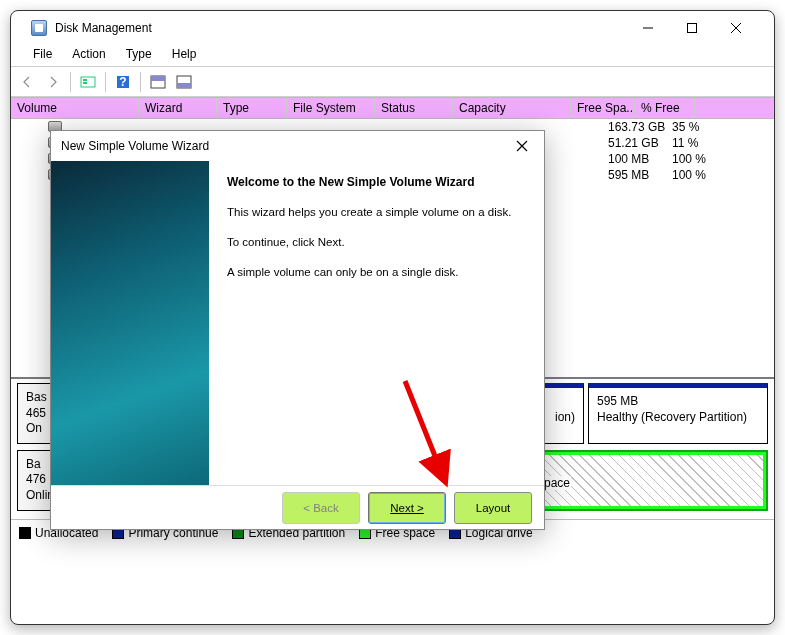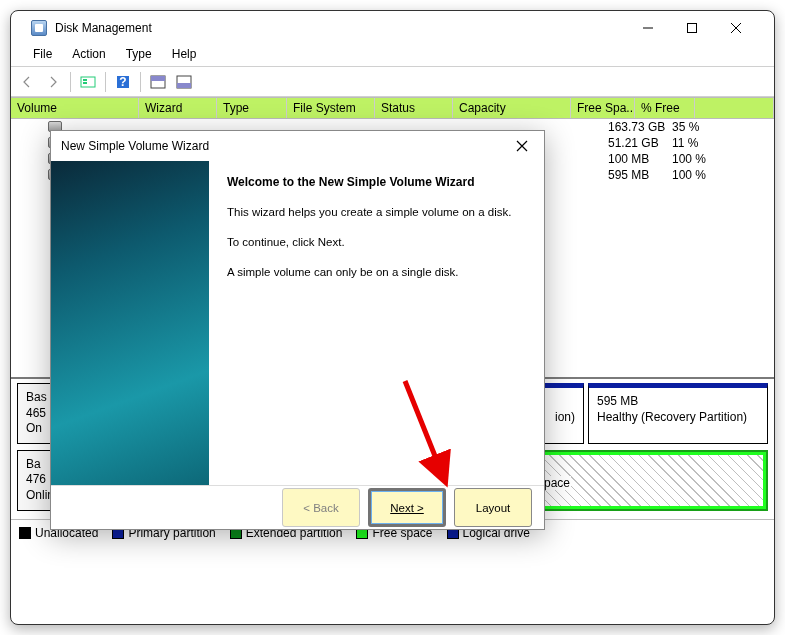--- a/index.html
+++ b/index.html
@@ -11,21 +11,21 @@
   .titlebar .title { flex:1; font-size:12px; color:#000;}
   .winbtn { width:44px; height:28px; display:flex; align-items:center; justify-content:center; color:#000;}
   .winbtn svg{width:10px;height:10px;}
   .menubar { height:22px; display:flex; align-items:flex-start; padding: 0 12px; border-bottom:1px solid #d0d0d0;}
   .menubar div { padding: 2px 10px; }
   .toolbar { height:30px; display:flex; align-items:center; padding: 0 4px; gap:2px; border-bottom:1px solid #d0d0d0;}
   .tbtn { width:24px; height:24px; display:flex; align-items:center; justify-content:center; }
   .tbtn.disabled{opacity:.45;}
   .tsep{width:1px;height:20px;background:#c8c8c8;margin:0 3px;}
   .grid { border-top:1px solid #bbb; }
-  .ghead { display:grid; grid-template-columns: 128px 78px 70px 88px 78px 118px 64px 60px 1fr; background:#bef264; border-bottom:1px solid #bbb;}
+  .ghead { display:grid; grid-template-columns: 128px 78px 70px 88px 78px 118px 64px 60px 1fr; background:#f0abfc; border-bottom:1px solid #bbb;}
   .ghead > div { padding:3px 6px; border-right:1px solid #ccc; white-space:nowrap; overflow:hidden;}
   .gbody { height: 258px; }
   .grow { display:grid; grid-template-columns: 128px 78px 70px 88px 78px 118px 64px 60px 1fr; padding-left: 31px;}
   .grow > div { padding:1px 6px; white-space:nowrap; }
   .volicon{display:inline-block;width:14px;height:11px;background:linear-gradient(#d9d9d9,#9e9e9e);border:1px solid #6a6a6a;border-radius:2px;margin-right:6px;vertical-align:-1px;}
   .disks { border-top:2px solid #7a7a7a; padding:4px 6px 2px; }
   .drow { display:flex; gap:4px; margin-bottom:6px; }
   .dhead { width:108px; border:1px solid #000; padding:6px 8px; font-size:11px; line-height:1.3; background:#f7f7f7;}
   .dpart { border:1px solid #000; padding:6px 8px; font-size:11px; line-height:1.3; flex:0 0 auto;}
   .dpart.blue{border-top:5px solid #0a1ea0;}
@@ -35,22 +35,22 @@
   .dialog { position:absolute; left:50px; top:130px; width:495px; height:400px; background:#fff; border:1px solid #888; box-shadow: 0 6px 28px rgba(0,0,0,.3); display:flex; flex-direction:column;}
   .dtitle { height:30px; display:flex; align-items:center; padding:0 10px;gap:12px;}
   .dtitle span{flex:1;}
   .dclose{width:24px;height:24px;display:flex;align-items:center;justify-content:center;}
   .dbody{flex:1; display:flex;}
   .dside{width:158px;background:linear-gradient(160deg,#0a2a3a 0%,#0d5a6e 30%,#1a98a8 70%,#0d6878 100%);}
   .dmain{flex:1;padding:14px 18px 8px;}
   .dmain h1{font-size:12px;font-weight:600;margin-bottom:14px;line-height:1.25;}
   .dmain p{font-size:11.5px;margin-bottom:14px;line-height:1.4;}
   .dfoot{height:44px;border-top:1px solid #ddd;display:flex;align-items:center;justify-content:flex-end;gap:8px;padding:0 12px;}
-  .dbtn{min-width:78px;height:39px;border:1px solid #888;background:#fef9c3;border-radius:3px;font-size:11.5px;}
-  .dbtn.primary{border:3px solid #737373;box-shadow:inset 0 0 0 1px #6bb1f0;text-decoration:underline;}
+  .dbtn{min-width:78px;height:32px;border:1px solid #888;background:#bef264;border-radius:3px;font-size:11.5px;}
+  .dbtn.primary{border:1px solid #737373;box-shadow:inset 0 0 0 1px #6bb1f0;text-decoration:underline;}
   .dbtn.disabled{color:#808080;border-color:#c8c8c8;}
   .arrow { position:absolute; left:397px; top:375px; pointer-events:none;}
 </style>
 </head>
 <body>
 
 <div class="window">
   <div class="titlebar">
     <div class="appicon"></div>
     <div class="title">Disk Management</div>
@@ -209,21 +209,21 @@
         <div class="dpart greenhatch" style="flex:1;border-left:none;">
           <div style="background:#fff;display:inline;">&nbsp;</div><br>
           <span style="background:#fff;padding:0 1px;">Free space</span>
         </div>
       </div>
     </div>
   </div>
 
   <div class="legend">
     <span><span class="swatch" style="background:#000"></span><span>Unallocated</span></span>
-    <span><span class="swatch" style="background:#0a1ea0"></span><span>Primary partition</span></span>
+    <span><span class="swatch" style="background:#0a1ea0"></span><span>Primary continue</span></span>
     <span><span class="swatch" style="background:#0a8a1a"></span><span>Extended partition</span></span>
     <span><span class="swatch" style="background:#20ff20"></span><span>Free space</span></span>
     <span><span class="swatch" style="background:#0a1ea0"></span><span>Logical drive</span></span>
   </div>
 </div>
 
 <div class="dialog">
   <div class="dtitle">
     <span>New Simple Volume Wizard</span>
     <div class="dclose">

